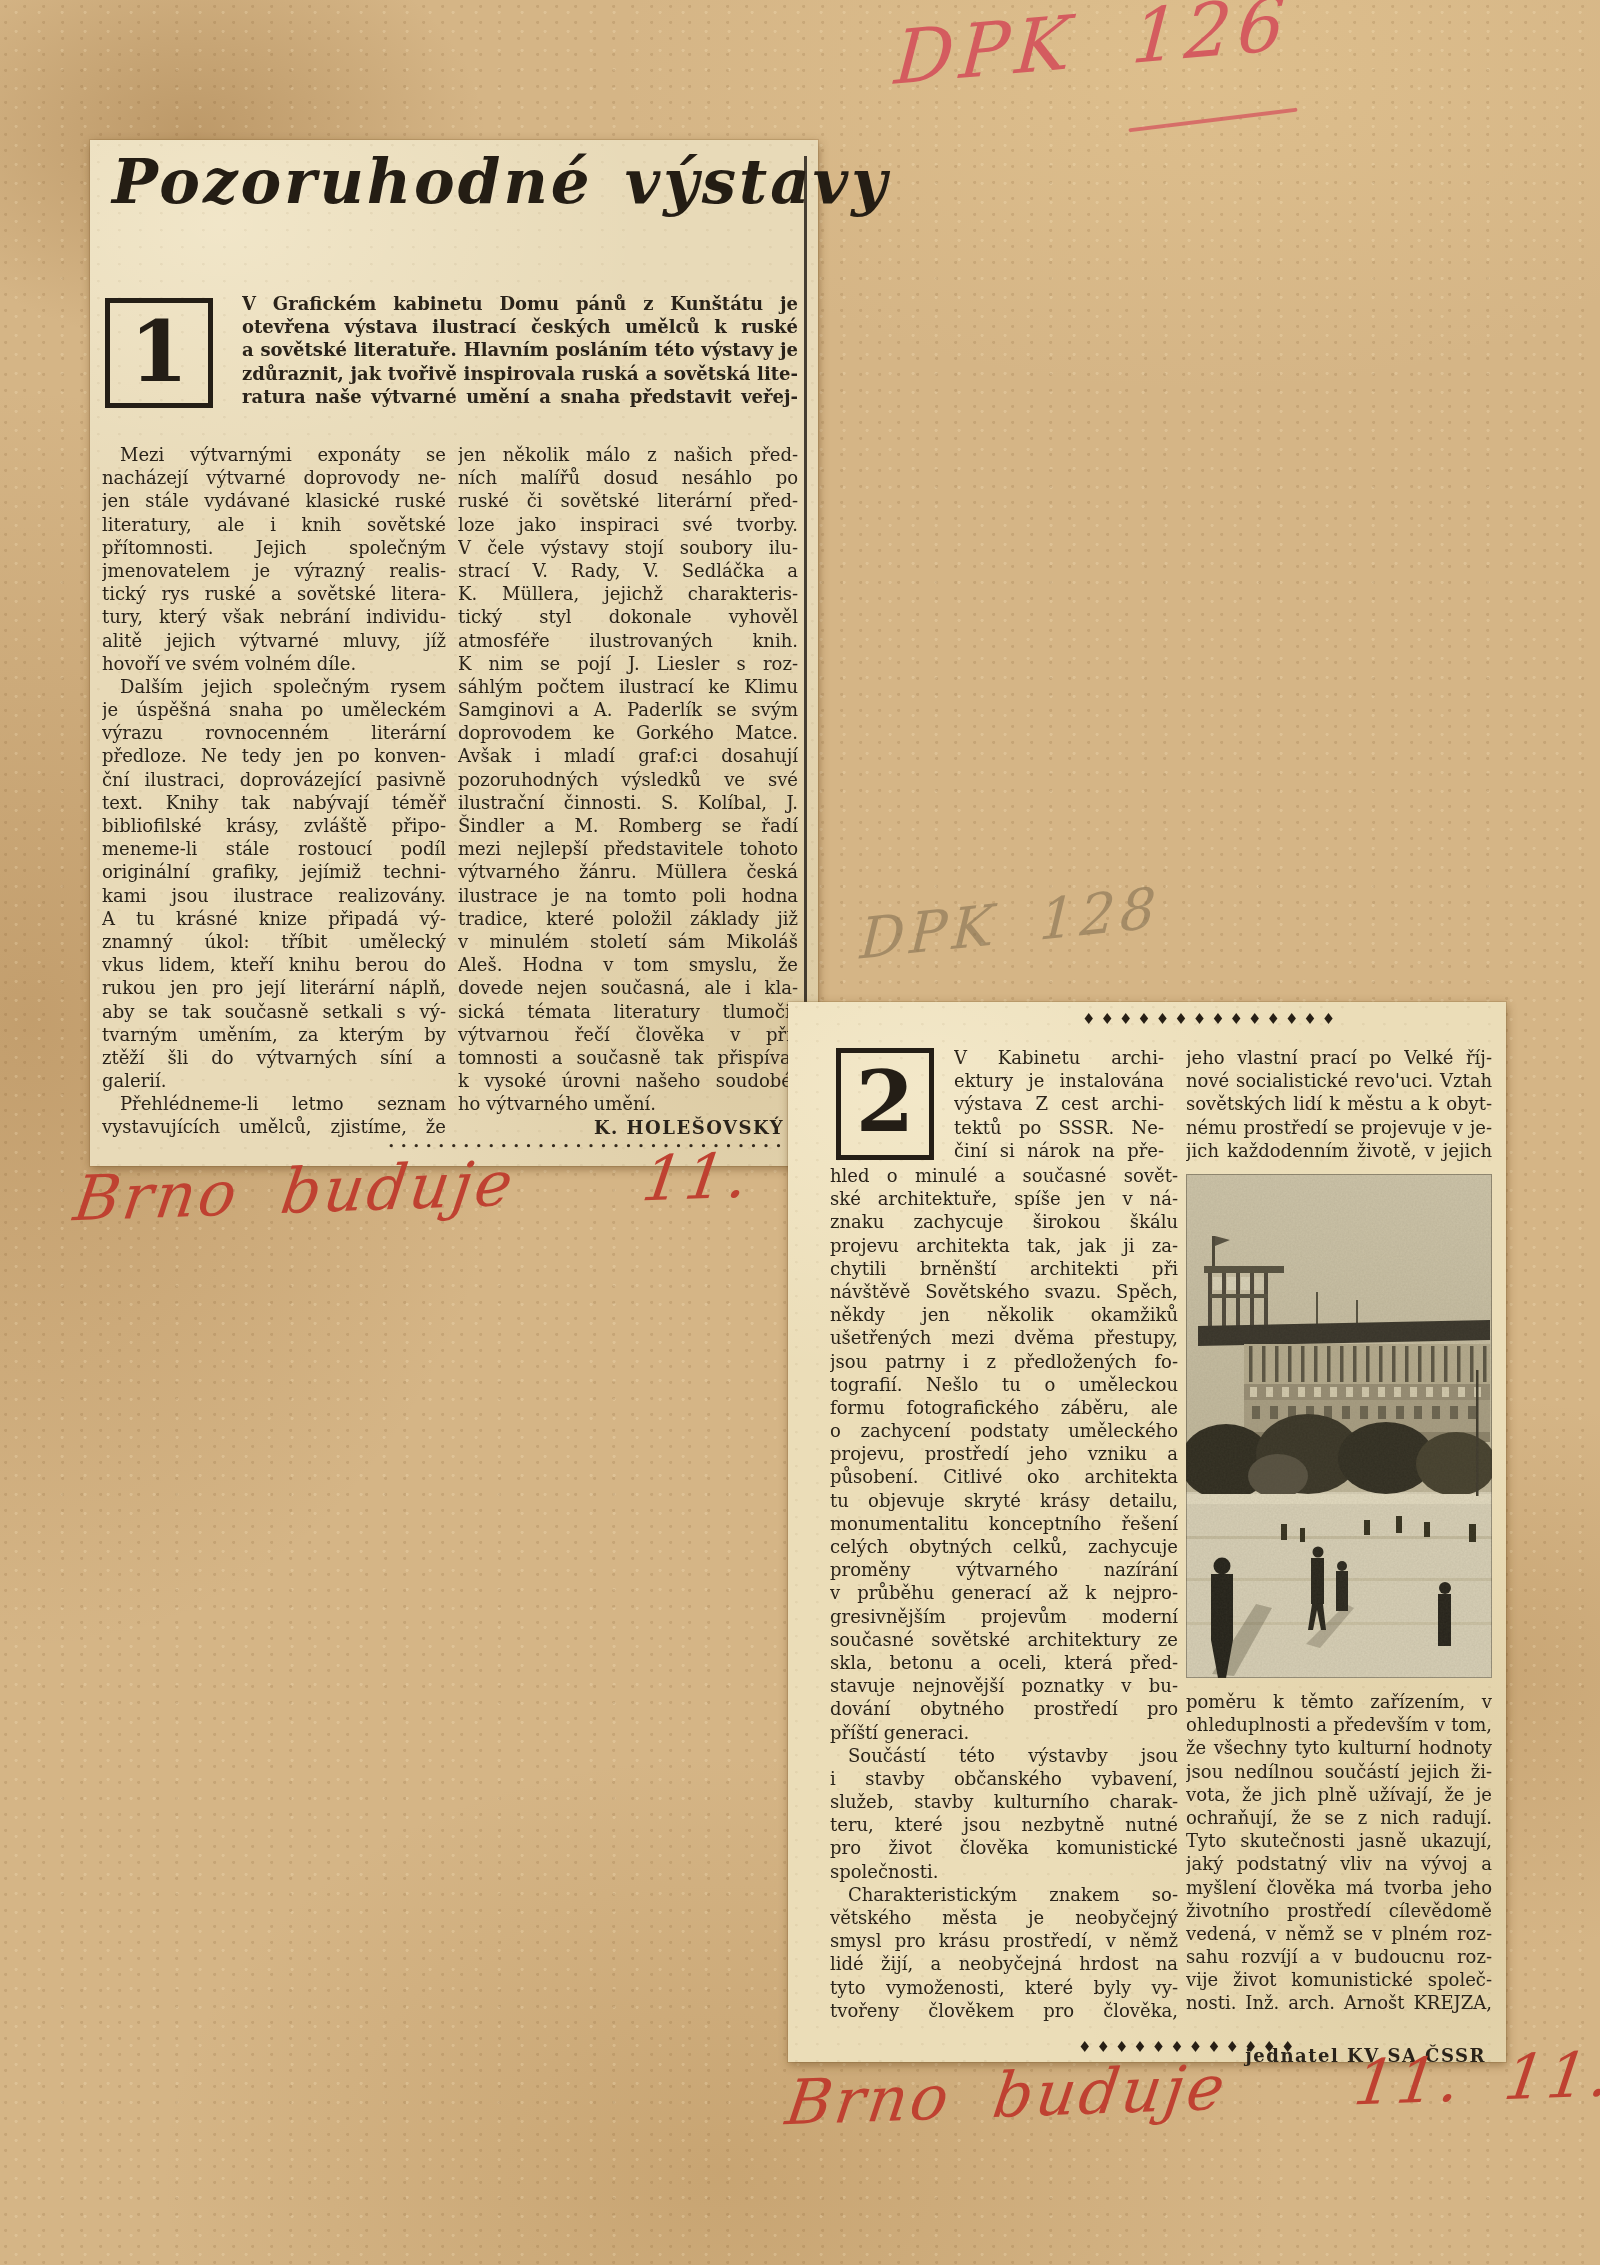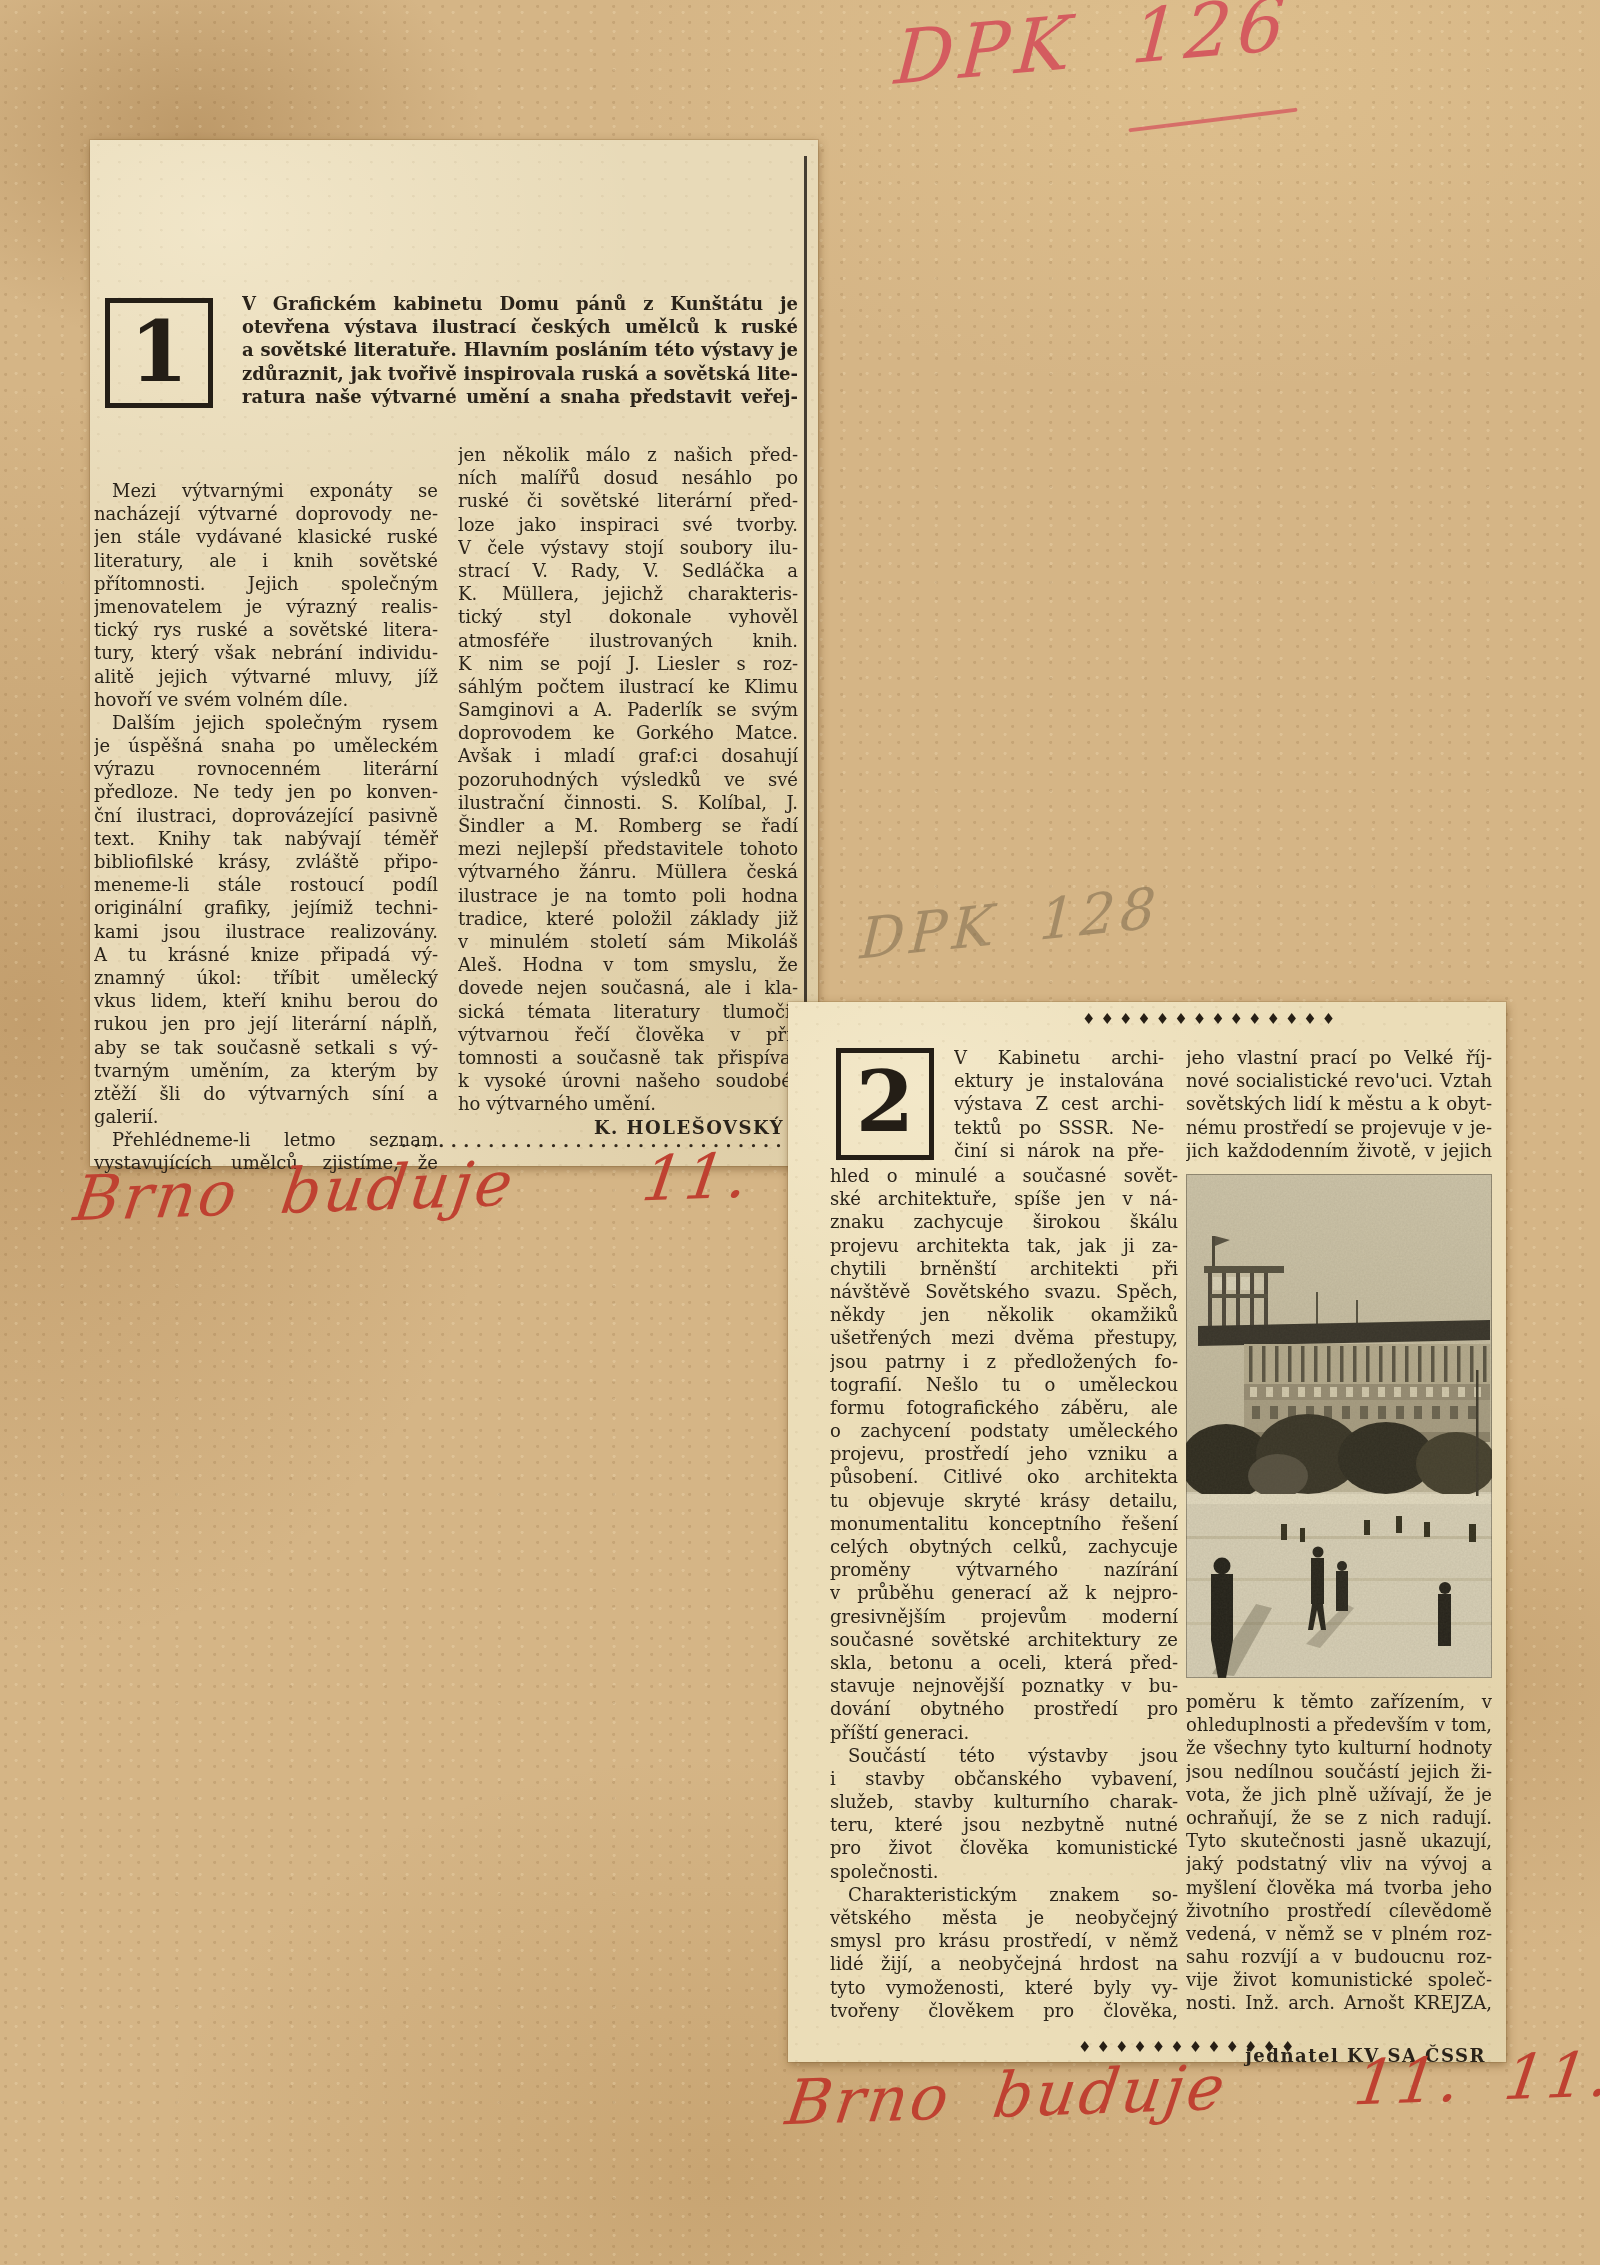--- a/index.html
+++ b/index.html
@@ -51,37 +51,38 @@
 
   <div class="abs hw hw-top" style="left:898px;top:14px;">DPK 126</div>
   <div class="abs flourish" style="left:1128px;top:118px;width:170px;"></div>
 
   <div class="abs hw hw-faint" style="left:862px;top:906px;">DPK 128</div>
 
   <div class="clip" style="left:90px;top:140px;width:728px;height:1026px;">
 
     <div class="abs vrule" style="left:714px;top:16px;width:3px;height:992px;"></div>
 
+    <div class="abs title" style="left:22px;top:6px;">Pozoruhodné výstavy</div>
 
 
     <div class="abs dropbox" style="left:15px;top:158px;width:108px;height:110px;">
       <div class="num">1</div>
     </div>
 
     <div class="abs bold-lines" style="left:152px;top:152px;width:556px;">
         <div class="tl">V Grafickém kabinetu Domu pánů z Kunštátu je</div>
         <div class="tl">otevřena výstava ilustrací českých umělců k ruské</div>
         <div class="tl">a sovětské literatuře. Hlavním posláním této výstavy je</div>
         <div class="tl">zdůraznit, jak tvořivě inspirovala ruská a sovětská lite-</div>
         <div class="tl">ratura naše výtvarné umění a snaha představit veřej-</div>
       </div>
 
     <div class="abs bold-lines" style="left:12px;top:272px;width:700px;"></div>
 
-    <div class="abs" style="left:4px;top:303px;width:344px;margin-top:36px;">
+    <div class="abs" style="left:12px;top:303px;width:344px;">
         <div class="tl"> Mezi výtvarnými exponáty se</div>
         <div class="tl">nacházejí výtvarné doprovody ne-</div>
         <div class="tl">jen stále vydávané klasické ruské</div>
         <div class="tl">literatury, ale i knih sovětské</div>
         <div class="tl">přítomnosti. Jejich společným</div>
         <div class="tl">jmenovatelem je výrazný realis-</div>
         <div class="tl">tický rys ruské a sovětské litera-</div>
         <div class="tl">tury, který však nebrání individu-</div>
         <div class="tl">alitě jejich výtvarné mluvy, jíž</div>
         <div class="tl flush">hovoří ve svém volném díle.</div>

